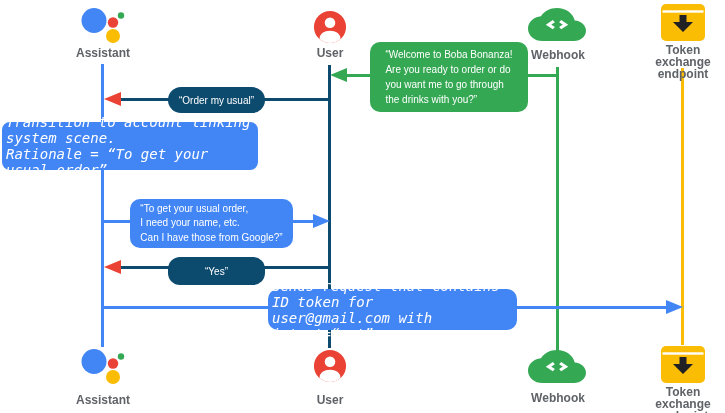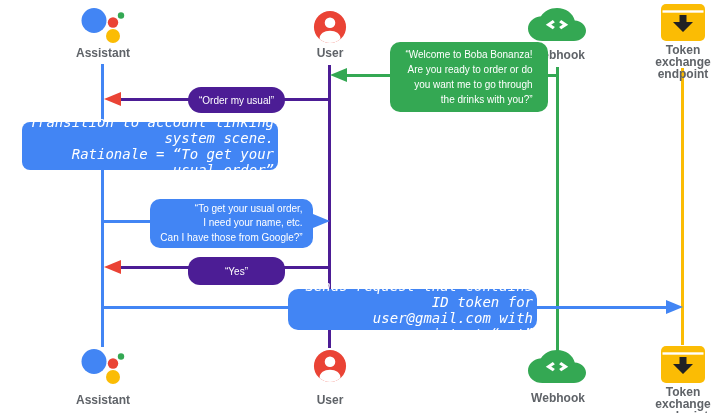--- a/index.html
+++ b/index.html
@@ -4,30 +4,30 @@
 <style>
   html,body{margin:0;padding:0;background:#fff;}
   #canvas{position:relative;width:725px;height:413px;background:#fff;overflow:hidden;
           font-family:"Liberation Sans",sans-serif;}
   .lifeline{position:absolute;width:3px;}
   .h-line{position:absolute;height:3px;}
   .arrow-left{position:absolute;width:0;height:0;border-top:7px solid transparent;
               border-bottom:7px solid transparent;}
   .arrow-right{position:absolute;width:0;height:0;border-top:7px solid transparent;
                border-bottom:7px solid transparent;}
-  .bubble{position:absolute;color:#fff;text-align:right;white-space:pre-line;
+  .bubble{position:absolute;color:#fff;text-align:left;white-space:pre-line;
           display:flex;align-items:center;justify-content:center;
-          font-size:10px;line-height:15px;box-sizing:border-box;margin-left:20px;}
+          font-size:10px;line-height:15px;box-sizing:border-box;}
   .bubble.sans{font-family:"Liberation Sans",sans-serif;}
   .bubble.mono{font-family:"DejaVu Sans Mono",monospace;font-style:italic;
                font-size:14px;line-height:16px;}
   .actor-label{position:absolute;text-align:center;color:#5F6368;font-size:12px;
                font-weight:700;line-height:12px;}
   .icon{position:absolute;}
-  .bg-blue{background:#4285F4;} .bg-red{background:#4c1d95;} .bg-green{background:#34A853;}
+  .bg-blue{background:#4285F4;} .bg-red{background:#0c4a6e;} .bg-green{background:#34A853;}
   .bg-yellow{background:#FBBC04;}
 </style>
 </head>
 <body>
 
 <div id="canvas">
 
   <div class="lifeline bg-blue" style="left:101px;top:64px;height:283px;"></div>
   <div class="lifeline bg-red" style="left:328px;top:65px;height:283px;"></div>
   <div class="lifeline bg-green" style="left:556px;top:67px;height:284px;"></div>

